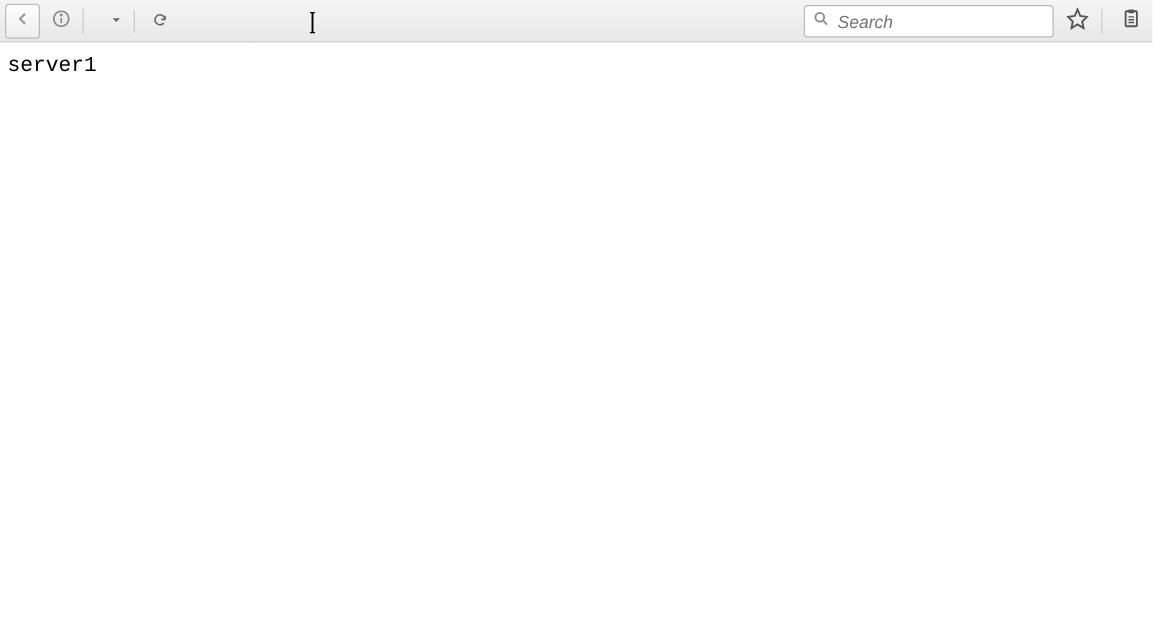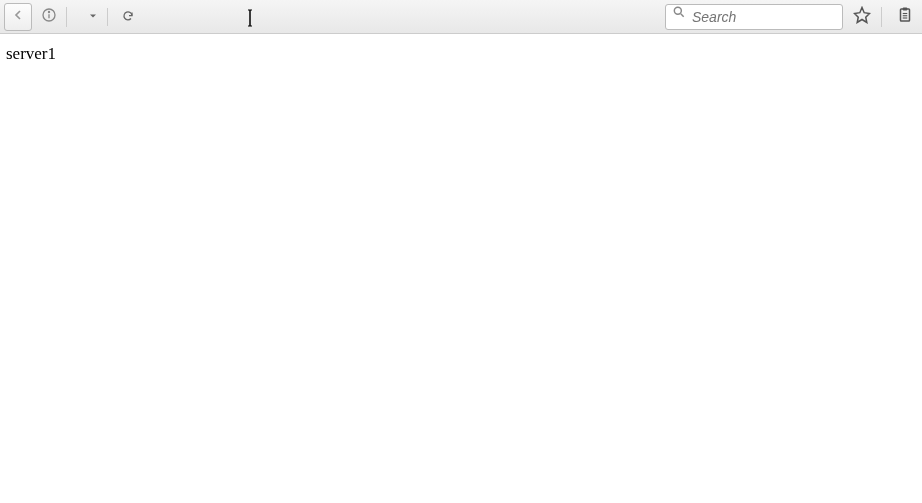--- a/index.html
+++ b/index.html
@@ -92,26 +92,27 @@
       width: 12px;
       height: 12px;
     }
     .reload-separator {
       width: 1px;
       height: 18px;
       background: #ccc;
       margin: 0 6px 0 4px;
     }
     .search-box {
-      width: 178px;
+      width: 200px;
       height: 26px;
       border: 1px solid #bbb;
       border-radius: 3px;
       background: #fff;
       display: flex;
+      align-items: center;
       padding: 0 6px;
       margin-left: 21px;
     }
     .search-box svg {
       width: 14px;
       height: 14px;
       color: #888;
       flex-shrink: 0;
     }
     .search-input {
@@ -132,21 +133,21 @@
       justify-content: center;
       color: #555;
       margin-left: 4px;
     }
     .toolbar-icon svg {
       width: 18px;
       height: 18px;
     }
     .content {
       padding: 10px 6px;
-      font-family: Liberation Serif, serif;
+      font-family: Liberation Mono, monospace;
       font-size: 17px;
       color: #000;
     }
     .cursor-caret {
       position: absolute;
       left: 246px;
       top: 8px;
       pointer-events: none;
     }
   </style>

